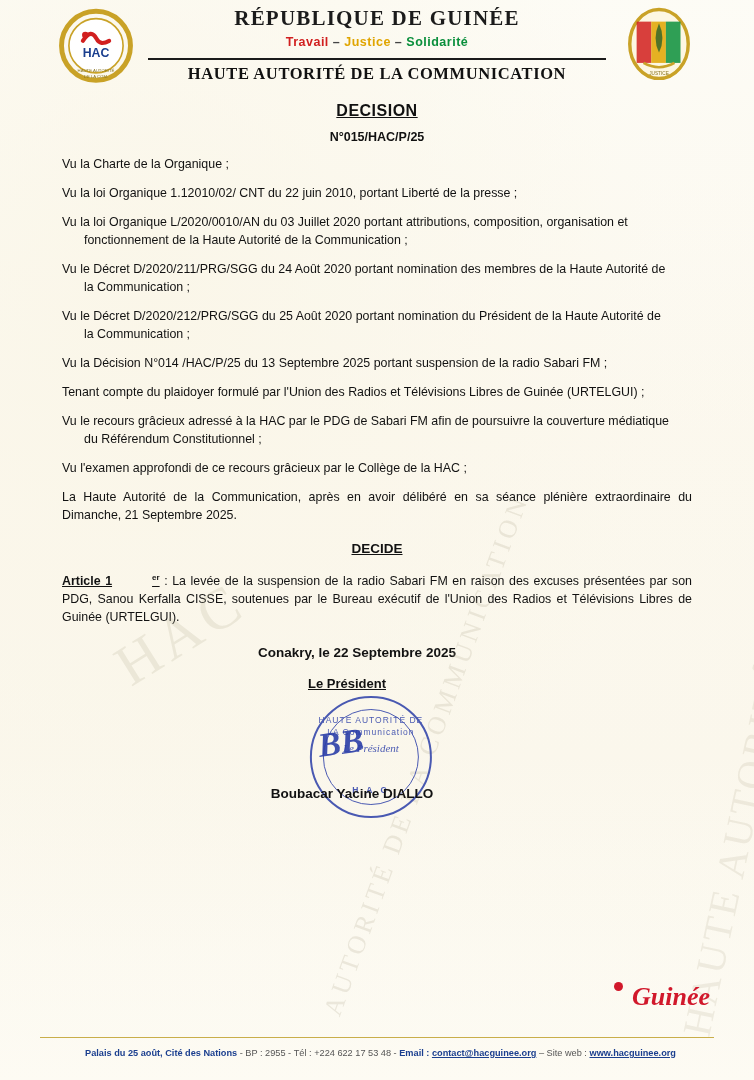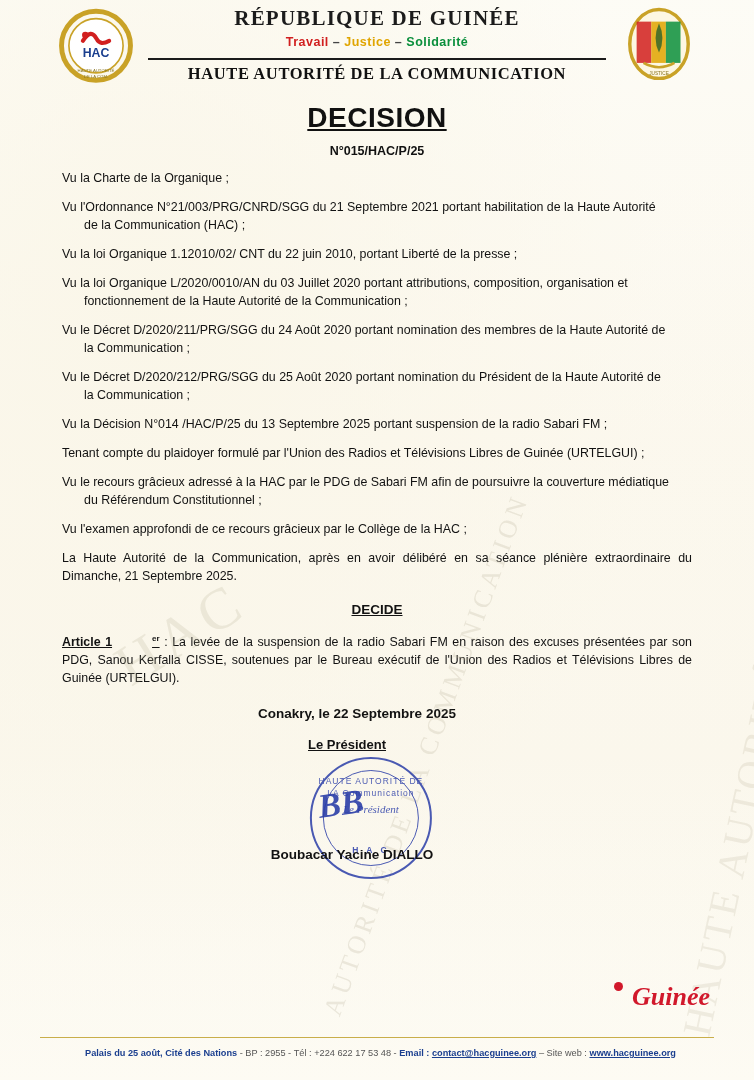--- a/index.html
+++ b/index.html
@@ -125,21 +125,21 @@
     letter-spacing: 0.6px;
     color: #111;
   }
 
   
   .title-block {
     margin-top: 10px;
     text-align: center;
   }
   .decision-title {
-    font-size: 28px;
+    font-size: 16px;
     font-weight: bold;
     text-decoration: underline;
     letter-spacing: 0.5px;
   }
   .decision-num {
     margin-top: 10px;
     font-size: 12.5px;
     font-weight: bold;
   }
 
@@ -354,24 +354,20 @@
     <div class="decision-title">DECISION</div>
     <div class="decision-num">N°015/HAC/P/25</div>
   </div>
 
   <div class="body">
 
     <div class="vu">
       <span>Vu la Charte de la Organique ;</span>
     </div>
     <div class="vu">
-      <span>Vu l'Ordonnance N°21/003/PRG/CNRD/SGG du 21 Septembre 2021 portant habilitation de la Haute Autorité</span>
-      <span class="cont">de la Communication (HAC) ;</span>
-    </div>
-    <div class="vu">
       <span>Vu la loi Organique 1.12010/02/ CNT du 22 juin 2010, portant Liberté de la presse ;</span>
     </div>
     <div class="vu">
       <span>Vu la loi Organique L/2020/0010/AN du 03 Juillet 2020 portant attributions, composition, organisation et</span>
       <span class="cont">fonctionnement de la Haute Autorité de la Communication ;</span>
     </div>
     <div class="vu">
       <span>Vu le Décret D/2020/211/PRG/SGG du 24 Août 2020 portant nomination des membres de la Haute Autorité de</span>
       <span class="cont">la Communication ;</span>
     </div>

